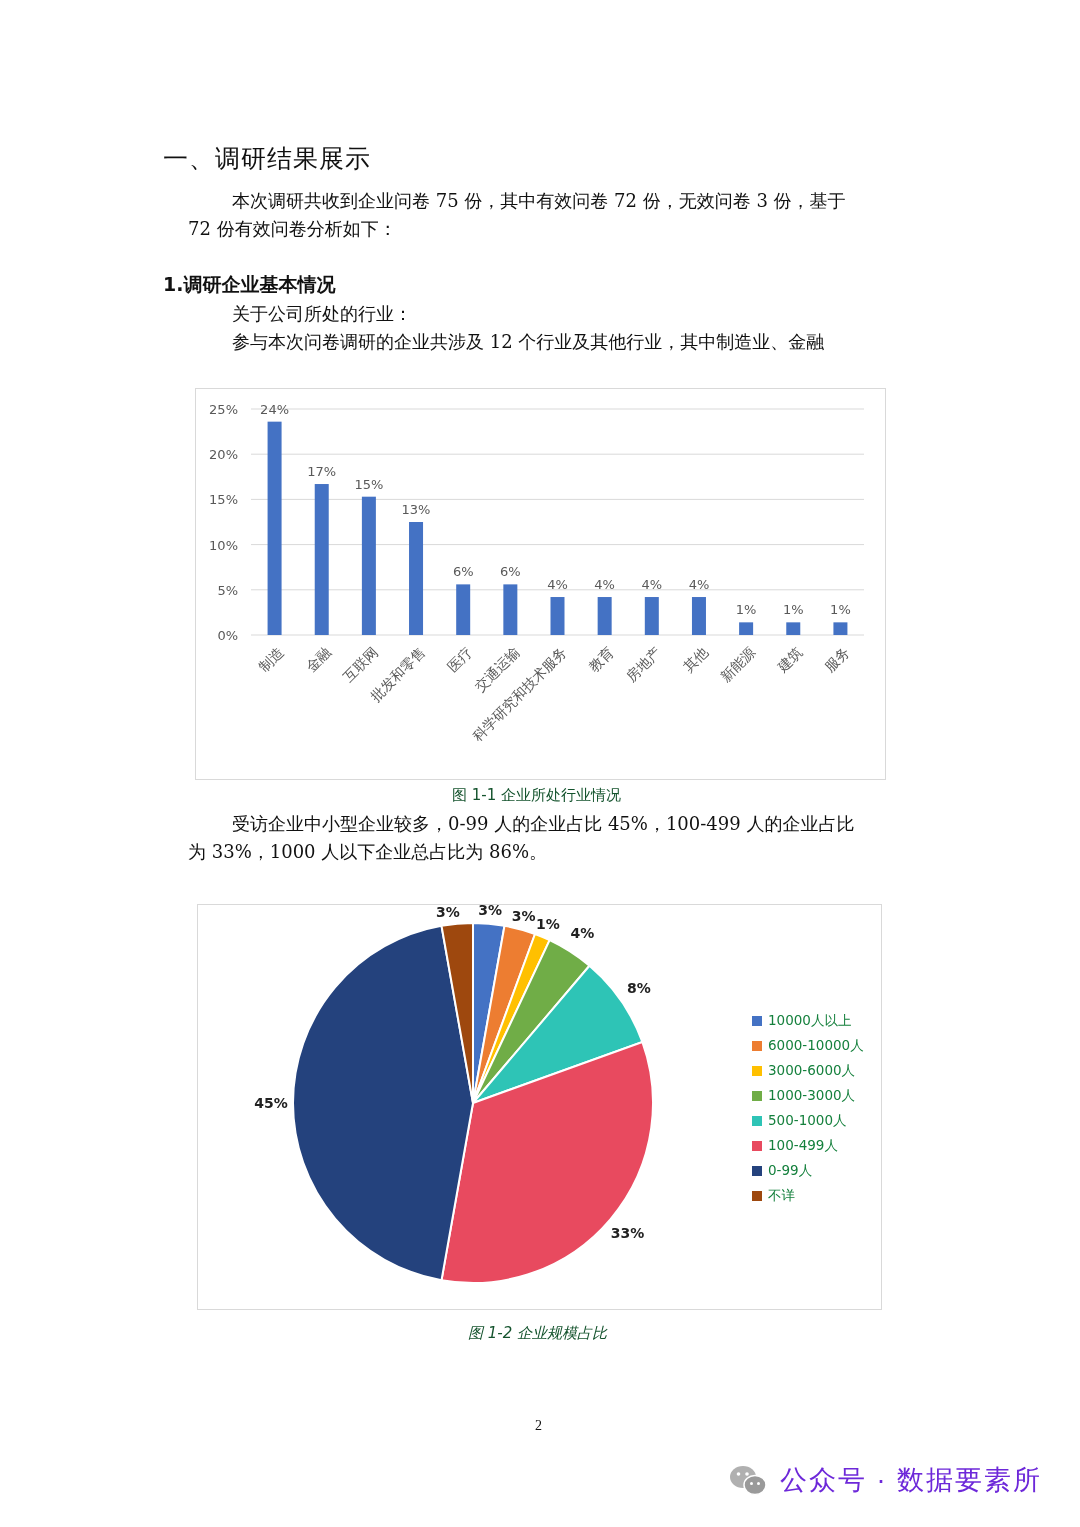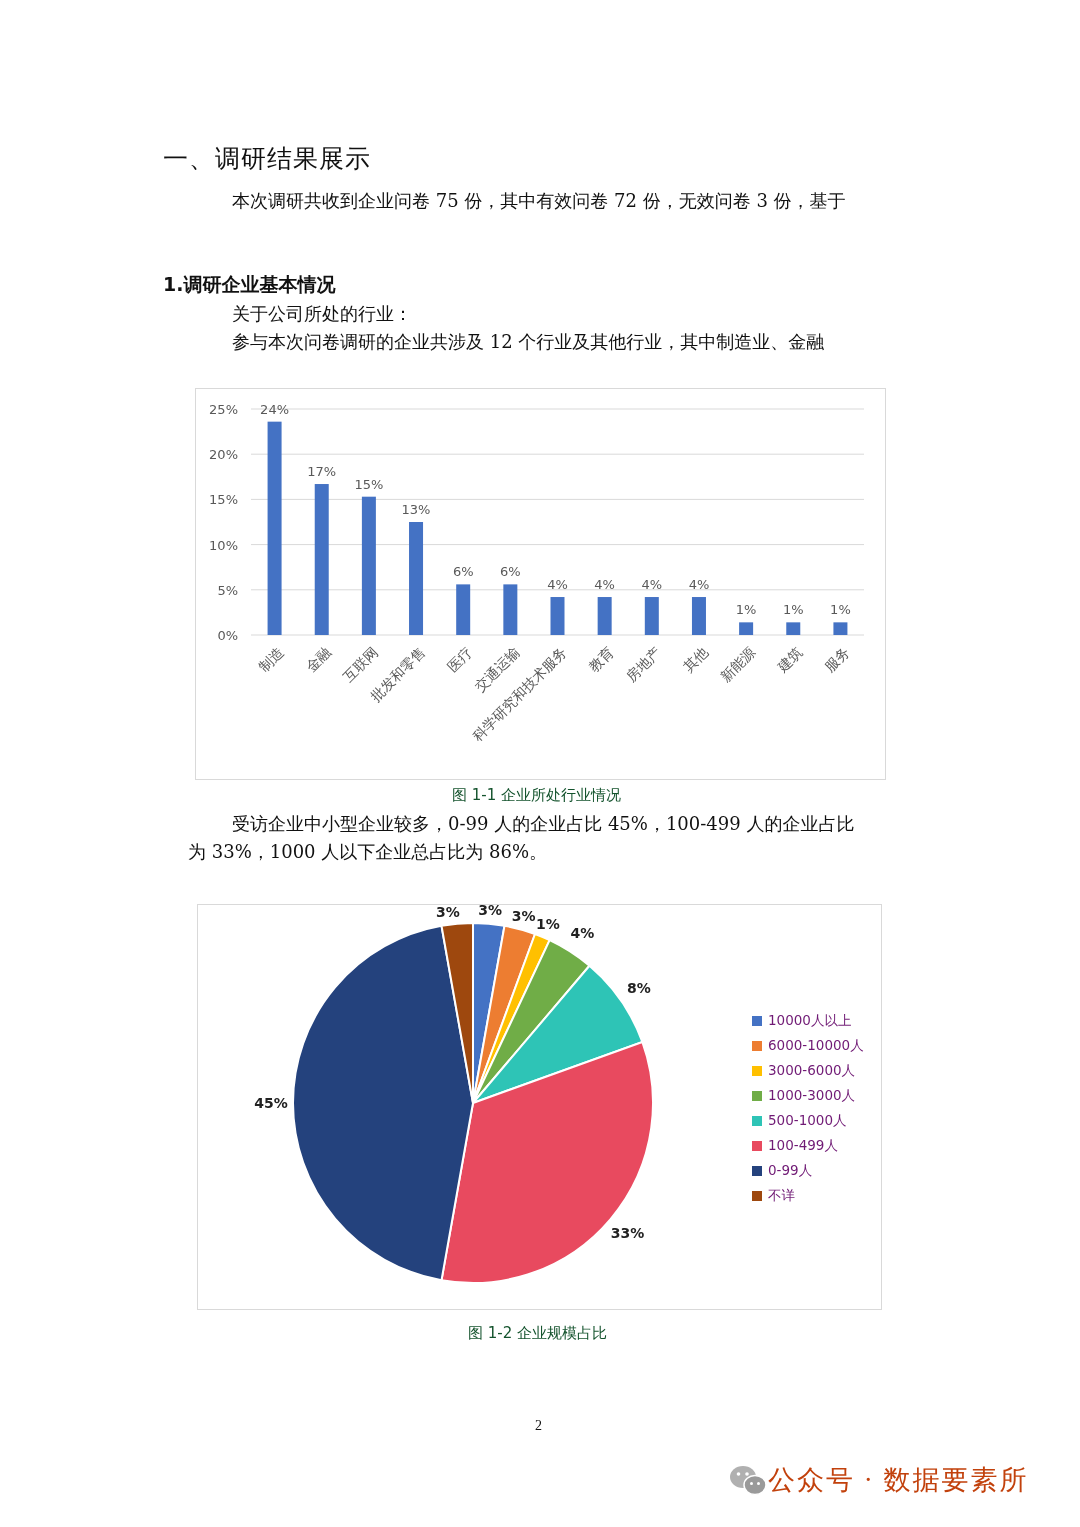--- a/index.html
+++ b/index.html
@@ -6,38 +6,39 @@
   body { width: 1080px; height: 1527px; position: relative; overflow: hidden;
          font-family: "DejaVu Serif", "Liberation Serif", serif; color: #111; }
   .abs { position: absolute; }
   .h1 { left: 163px; top: 142px; font-size: 25px; font-weight: normal; font-family: "DejaVu Sans", sans-serif; letter-spacing: 1px; }
   .para { left: 148px; width: 754px; font-size: 18px; line-height: 28px; text-align: justify; margin-left: 40px; }
   .para .indent { display: inline-block; width: 44px; }
   .h2 { left: 163px; top: 272px; font-size: 19px; font-weight: bold; font-family: "DejaVu Sans", sans-serif; }
   .chart-box { border: 1px solid #d9d9d9; background: #fff; }
   .caption { font-size: 15px; font-family: "DejaVu Sans", sans-serif; color: #14532d; }
   .page-num { left: 535px; top: 1418px; font-size: 14px; font-family: "Liberation Serif", serif; }
-  .watermark { left: 728px; top: 1462px; display: flex; align-items: center; gap: 0;
-               color: #c2410c; font-size: 27px; font-family: Liberation Serif, serif; letter-spacing: 2px; }
+  .watermark { left: 728px; top: 1462px; display: flex; align-items: center; gap: 12px;
+               color: #6d28d9; font-size: 27px; font-family: Liberation Sans, sans-serif; letter-spacing: 2px; }
   .bar-label { font-family: "DejaVu Sans", sans-serif; font-size: 13px; fill: #595959; }
   .tick-label { font-family: "DejaVu Sans", sans-serif; font-size: 13px; fill: #595959; }
   .cat-label { font-family: "DejaVu Serif", serif; font-size: 14px; fill: #595959; }
   .pie-label { font-family: "DejaVu Sans", sans-serif; font-size: 14px; font-weight: bold; fill: #222; }
   .legend { left: 752px; top: 1008px; }
   .legend-item { display: flex; align-items: center; height: 25px; font-size: 13.5px;
-                 font-family: "DejaVu Sans", sans-serif; color: #701a75; }
+                 font-family: "DejaVu Sans", sans-serif; color: #15803d; }
   .legend-swatch { width: 10px; height: 10px; margin-right: 6px; }
 </style>
 </head>
 <body>
 
 <div class="abs h1">一、调研结果展示</div>
 
 <div class="abs para" style="top:187px;">
   <div><span class="indent"></span><span>本次调研共收到企业问卷 75 份，其中有效问卷 72 份，无效问卷 3 份，基于</span></div>
+  <div>72 份有效问卷分析如下：</div>
 </div>
 
 <div class="abs h2">1.调研企业基本情况</div>
 
 <div class="abs para" style="top:300px;">
   <div><span class="indent"></span><span>关于公司所处的行业：</span></div>
   <div><span class="indent"></span><span>参与本次问卷调研的企业共涉及 12 个行业及其他行业，其中制造业、金融</span></div>
 </div>
 
 <div class="abs chart-box" style="left:195px; top:388px; width:689px; height:390px;">
@@ -149,21 +150,21 @@
     </div>
     <div class="legend-item">
       <span class="legend-swatch" style="background: rgb(36, 66, 125);"></span>
       <span>0-99人</span>
     </div>
     <div class="legend-item">
       <span class="legend-swatch" style="background: rgb(158, 72, 14);"></span>
       <span>不详</span>
     </div>
   </div>
-<div class="abs caption" style="left:468px; top:1324px;">图 1-2 企业规模占比</div>
+<div class="abs caption" style="left:468px; top:1324px;font-style:italic;">图 1-2 企业规模占比</div>
 
 <div class="abs page-num">2</div>
 
 <div class="abs watermark">
   <svg width="40" height="34" viewBox="0 0 40 34">
     <ellipse cx="15" cy="14" rx="13" ry="11" fill="#b0b0b0"></ellipse>
     <circle cx="10.5" cy="11" r="1.8" fill="#fff"></circle>
     <circle cx="19" cy="11" r="1.8" fill="#fff"></circle>
     <ellipse cx="27" cy="22" rx="11" ry="9.5" fill="#9a9a9a" stroke="#fff" stroke-width="1.5"></ellipse>
     <circle cx="23.5" cy="20.5" r="1.5" fill="#fff"></circle>

